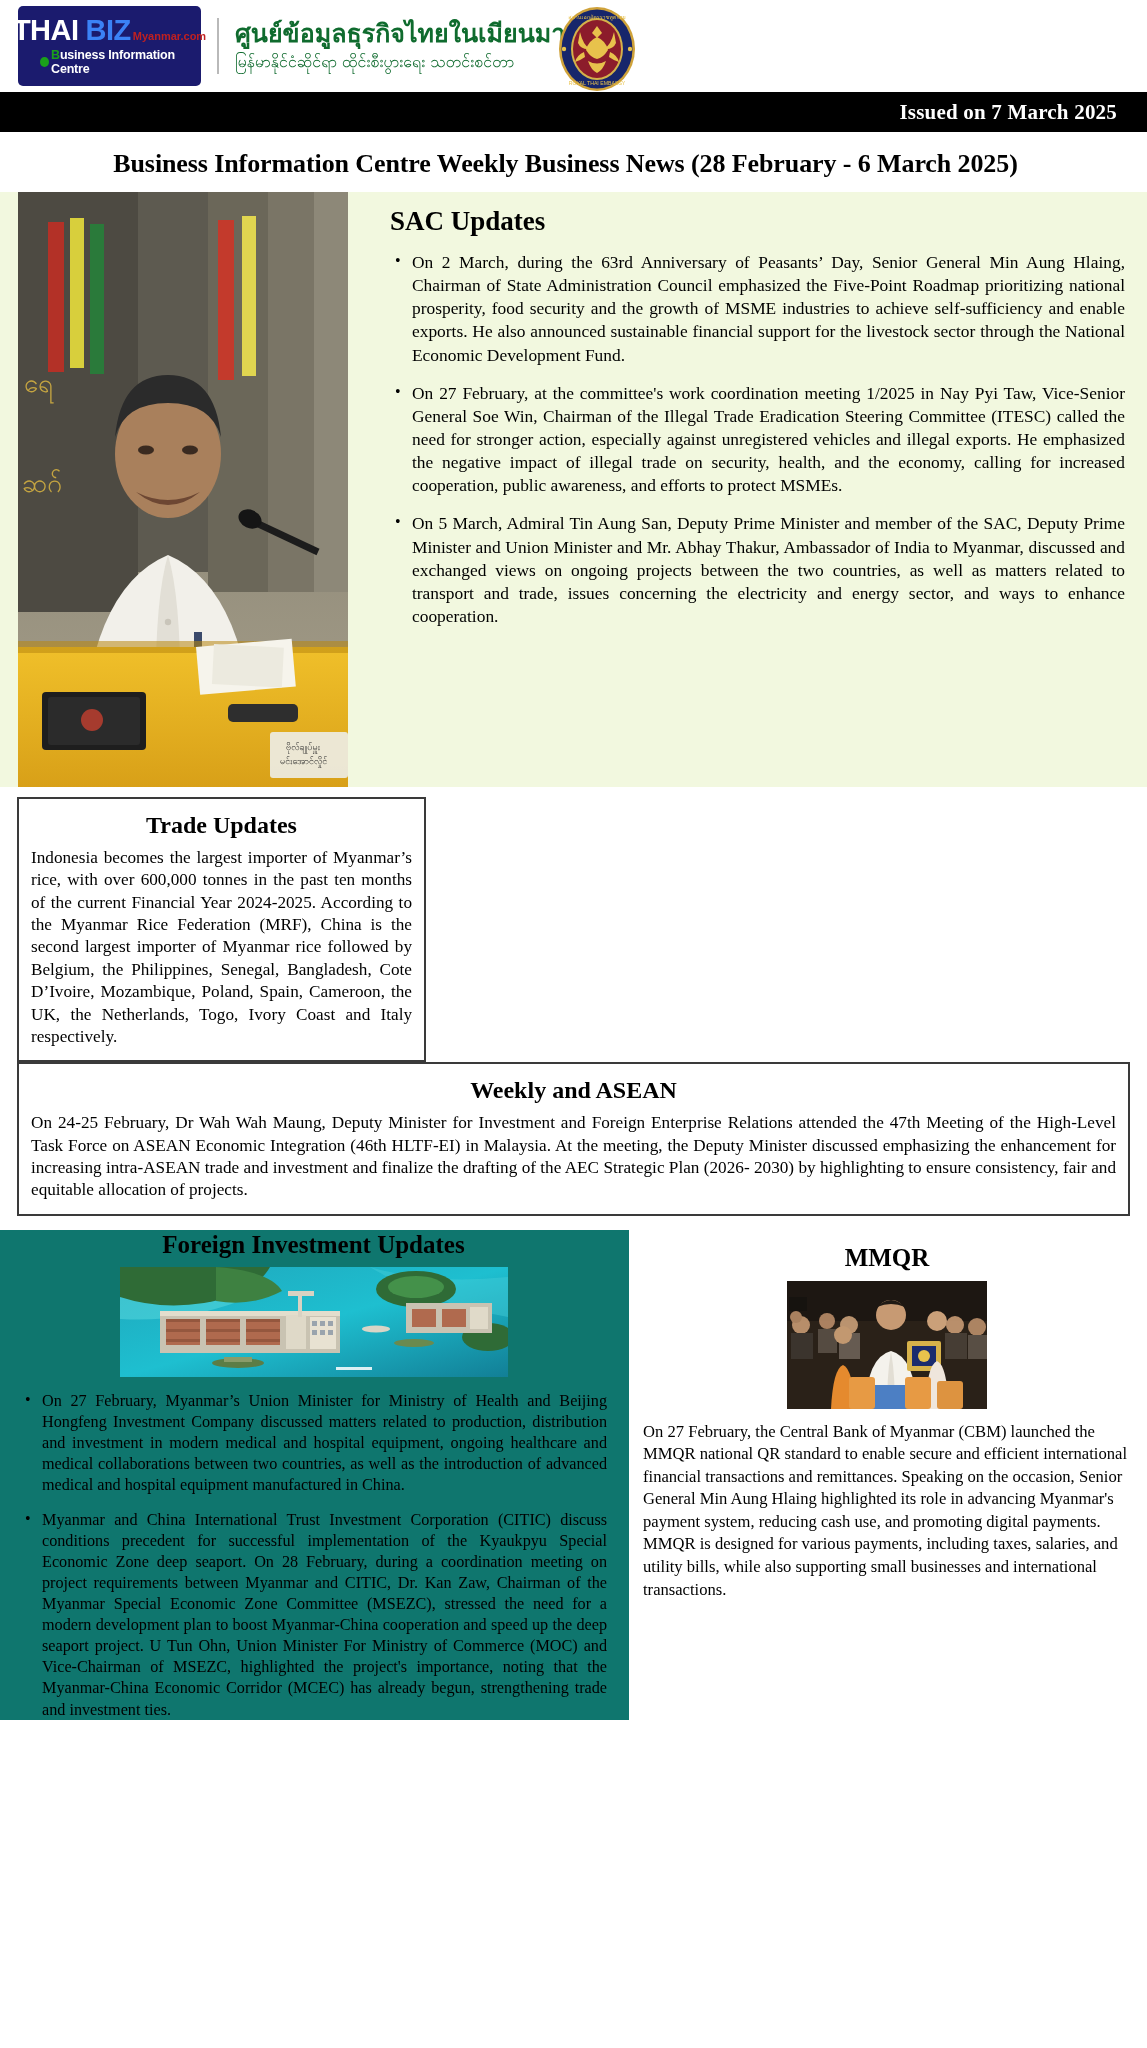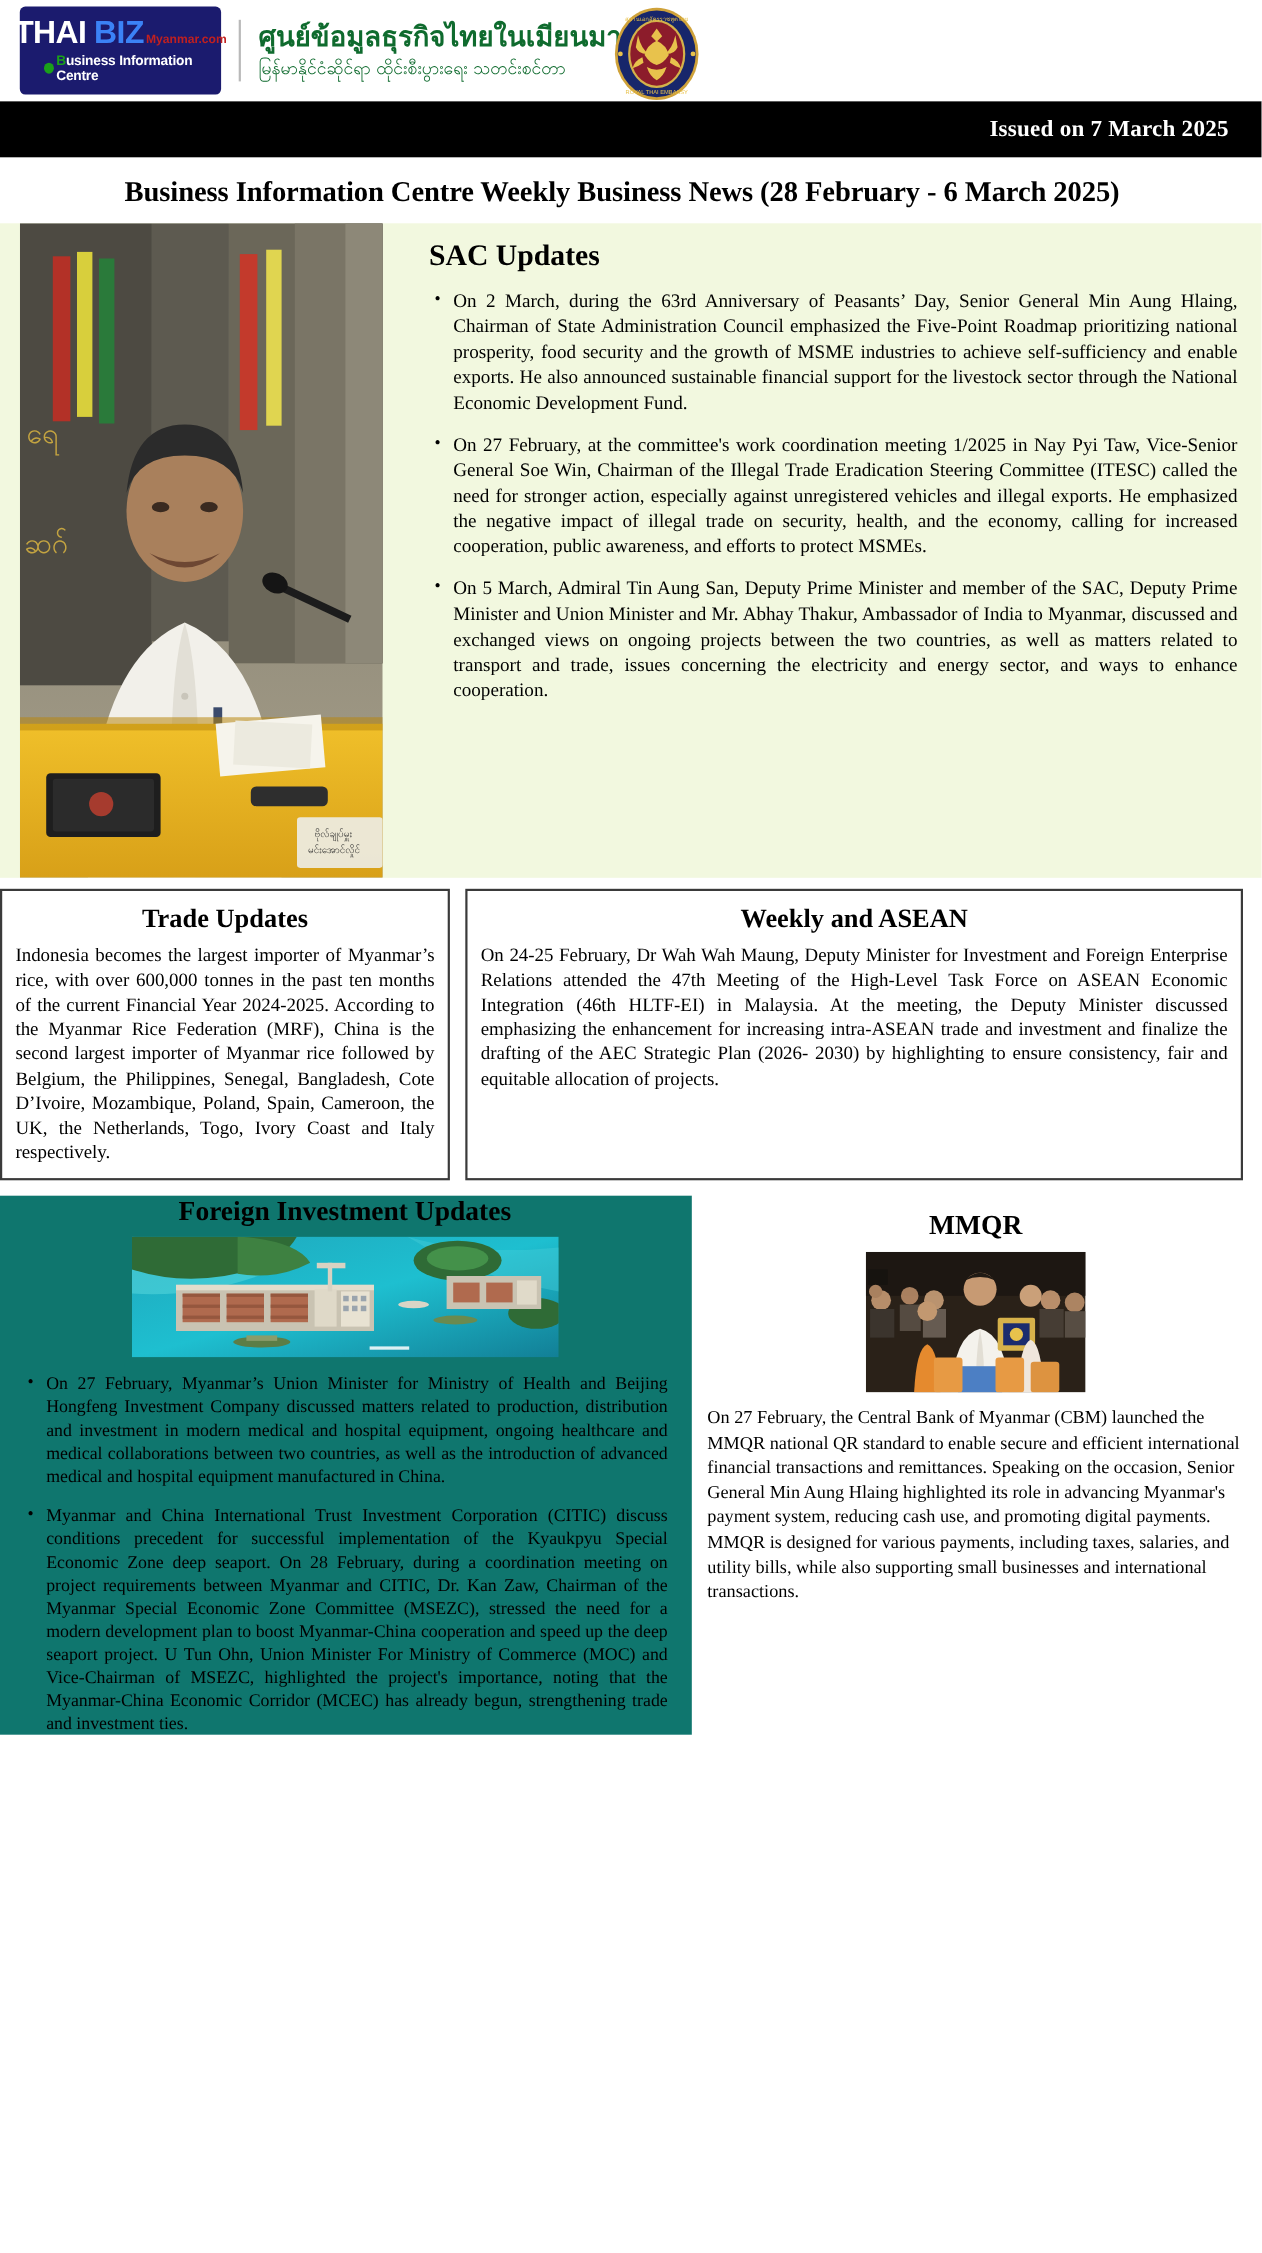--- a/index.html
+++ b/index.html
@@ -116,21 +116,21 @@
     position: absolute;
     left: 558px;
     top: 6px;
     width: 78px;
     height: 86px;
   }
 
   
   .black-bar {
     background: #000000;
-    height: 51px;
+    height: 40px;
     display: flex;
     align-items: center;
     justify-content: flex-end;
     padding-right: 30px;
     box-sizing: border-box;
   }
   .issued {
     color: #ffffff;
     font-weight: bold;
     font-size: 21px;
@@ -188,23 +188,23 @@
     content: "•";
     position: absolute;
     left: -17px;
     top: -1px;
     font-size: 16px;
   }
 
   
   .boxes {
     display: flex;
-    gap: 14px;
-    padding: 10px 17px 14px 0;
-    box-sizing: border-box;
+    padding: 10px 17px 14px 17px;
+    box-sizing: border-box;
+    flex-direction: column;
   }
   .box {
     border: 2px solid #3a3a3a;
     background: #ffffff;
     box-sizing: border-box;
     padding: 10px 12px 12px 12px;
   }
   .box.left { width: 409px; }
   .box.right { flex: 1; }
   .box-heading {

